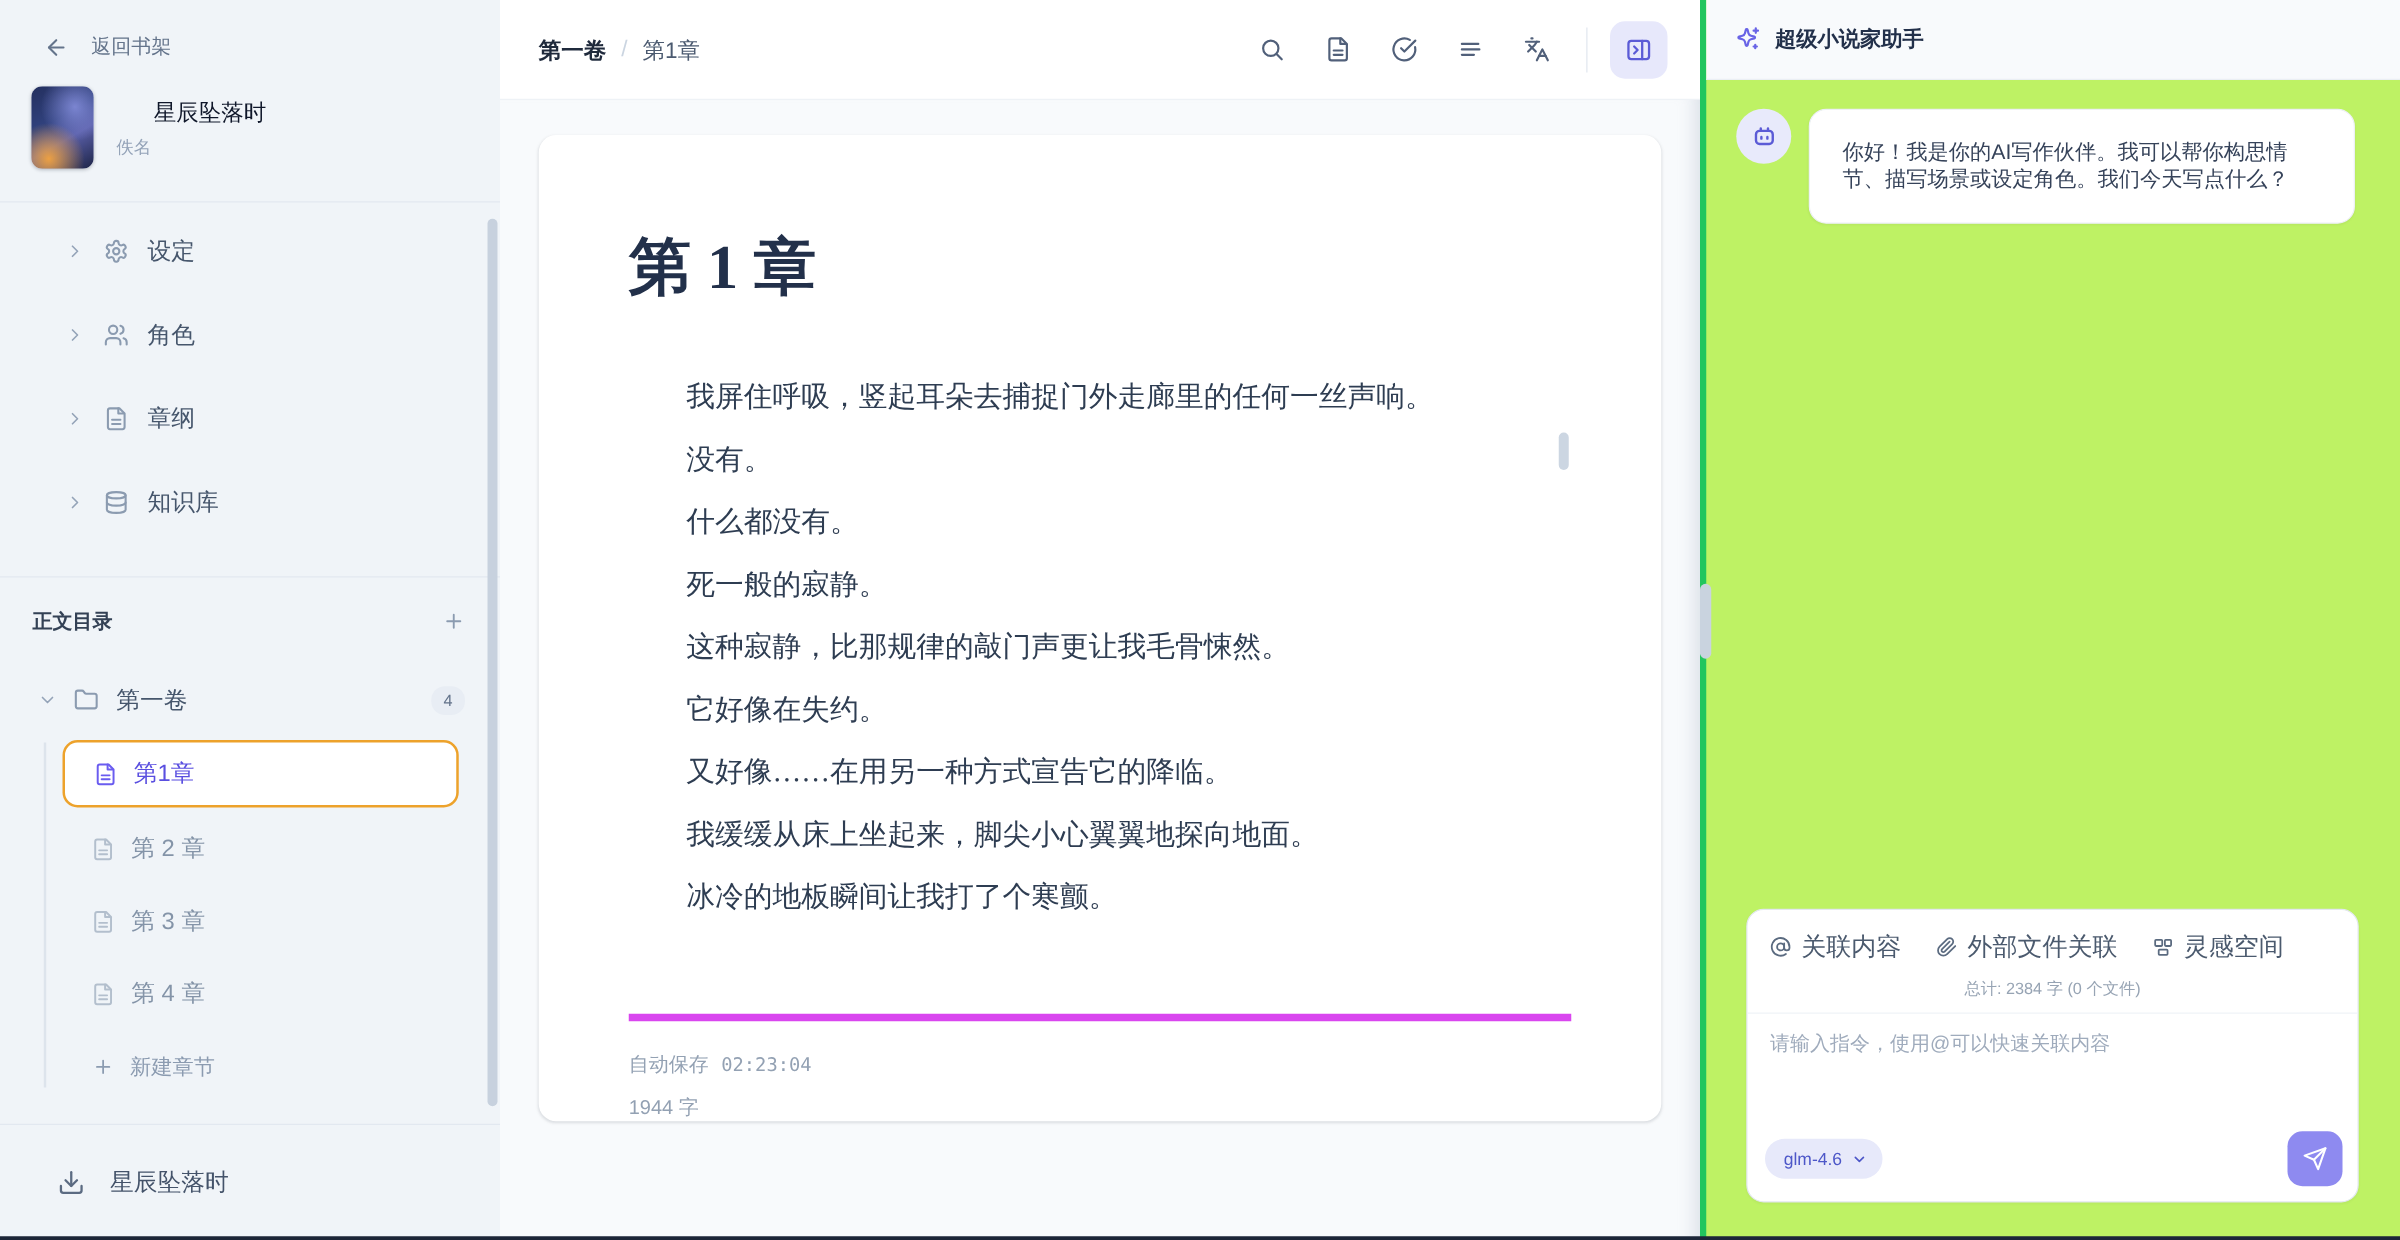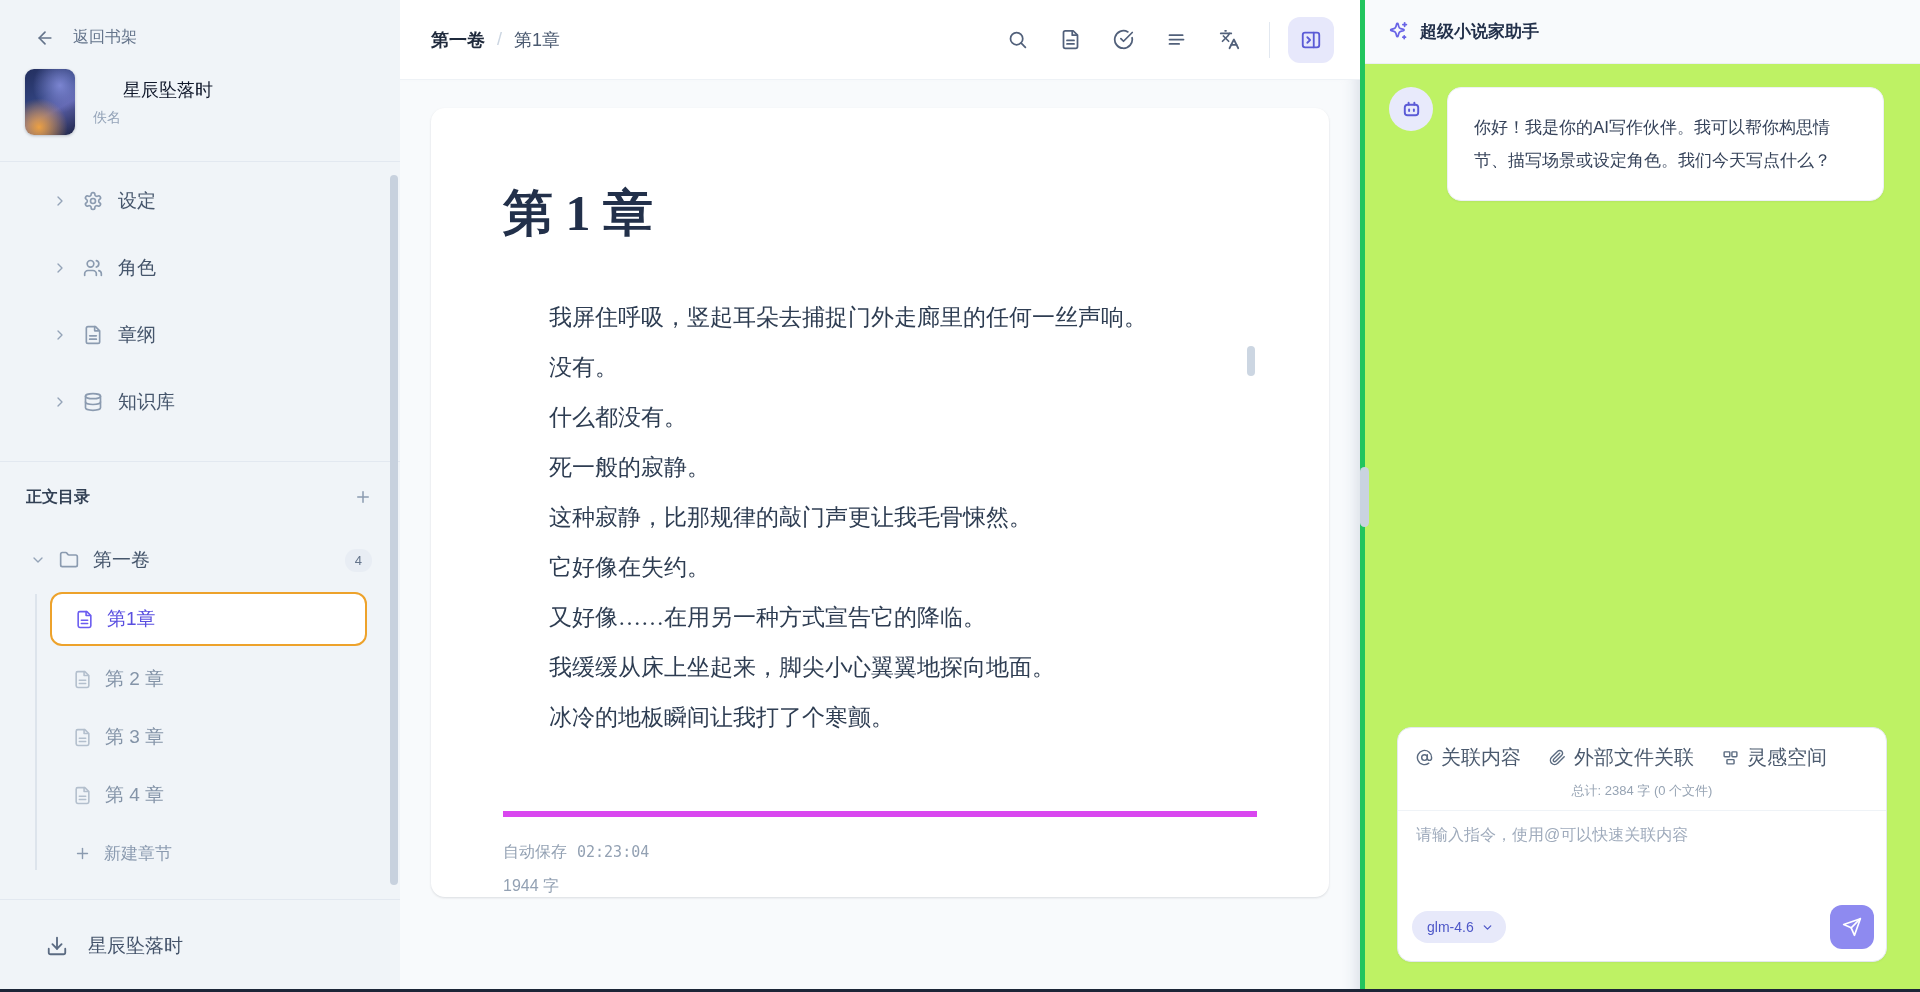--- a/index.html
+++ b/index.html
@@ -81,21 +81,21 @@
   .autosave .time { font-family:"DejaVu Sans Mono","Liberation Mono",monospace; font-size:15px; }
 
   
   .assistant { width:560px; flex-shrink:0; background:#bef264; border-left:5px solid #22c55e; position:relative; display:flex; flex-direction:column; }
   .resize-handle { position:absolute; left:-5px; top:467px; width:9px; height:60px; border-radius:5px; background:#c9d3df; cursor:col-resize; z-index:5; }
   .asst-header { height:64px; display:flex; align-items:center; gap:11px; padding:0 23px; background:#f8fafc; border-bottom:1px solid #ebeff4; flex-shrink:0; }
   .asst-header .spark { color:#6964e6; }
   .asst-title { font-size:17px; font-weight:700; color:#22304a; }
   .chat { flex:1; padding:23px 24px; display:flex; align-items:flex-start; gap:14px; overflow:hidden; }
   .avatar { width:44px; height:44px; border-radius:50%; background:#e8eafb; color:#5b5bd6; display:flex; align-items:center; justify-content:center; flex-shrink:0; }
-  .bubble { background:#fff; border:1px solid #edf0f5; border-radius:14px; padding:23px 26px; font-size:17px; line-height:33px; color:#36435a; max-width:437px; box-shadow:0 1px 2px rgba(15,23,42,.05); }
+  .bubble { background:#fff; border:1px solid #edf0f5; border-radius:14px; padding:23px 26px; font-size:17px; line-height:22px; color:#36435a; max-width:437px; box-shadow:0 1px 2px rgba(15,23,42,.05); }
 
   .composer { position:absolute; left:32px; right:33px; bottom:30px; background:#fff; border:1px solid #e3e8ef; border-radius:14px; box-shadow:0 1px 2px rgba(15,23,42,.04); }
   .tools-row { display:flex; gap:28px; padding:16px 18px 0 18px; }
   .tool { display:flex; align-items:center; gap:8px; font-size:20px; color:#4b5a6e; cursor:pointer; }
   .tool .ticon { color:#5b6b80; }
   .total-row { padding:11px 18px 10px 18px; font-size:13px; color:#97a4b4; border-bottom:1px solid #eff3f7;text-align:center; }
   .composer textarea { display:block; width:100%; height:86px; border:none; outline:none; resize:none; background:transparent; padding:14px 18px 0 18px; font-size:16px; color:#334155; font-family:inherit; }
   .composer textarea::placeholder { color:#9fabbc; }
   .composer-bottom { display:flex; align-items:center; justify-content:space-between; padding:8px 12px 12px 14px; }
   .model-pill { display:flex; align-items:center; gap:7px; background:#e7e9fa; color:#4d57c8; font-size:14px; padding:8px 12px 8px 15px; border-radius:17px; border:none; cursor:pointer; }

